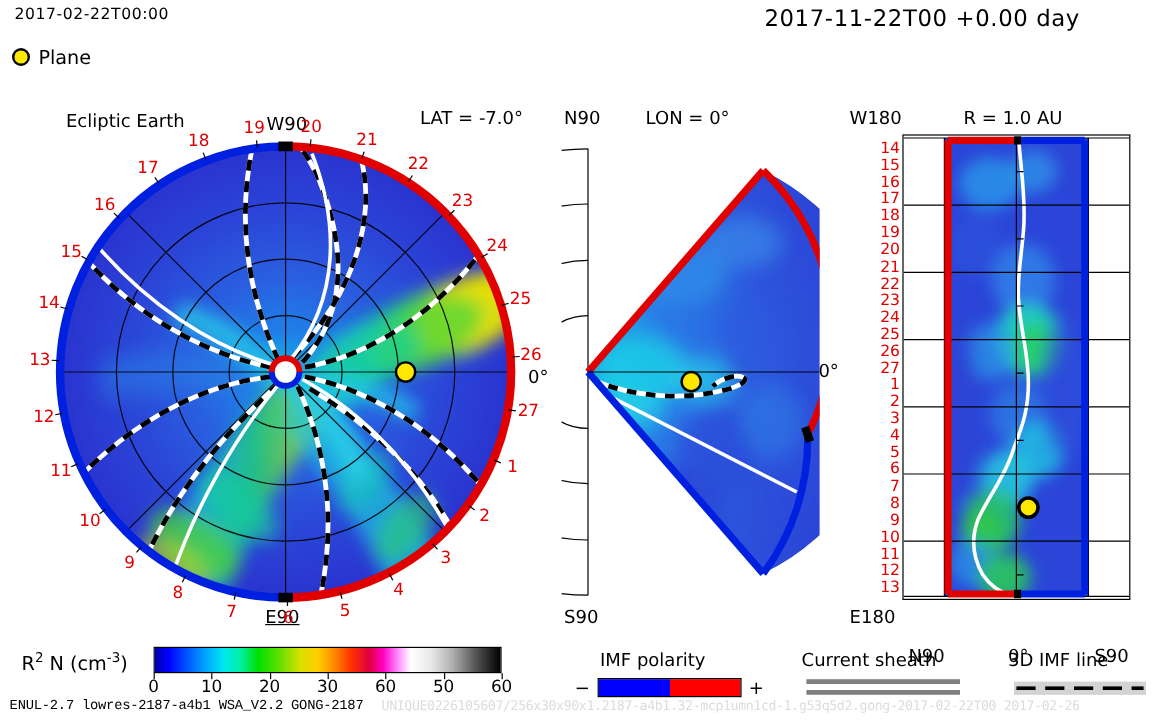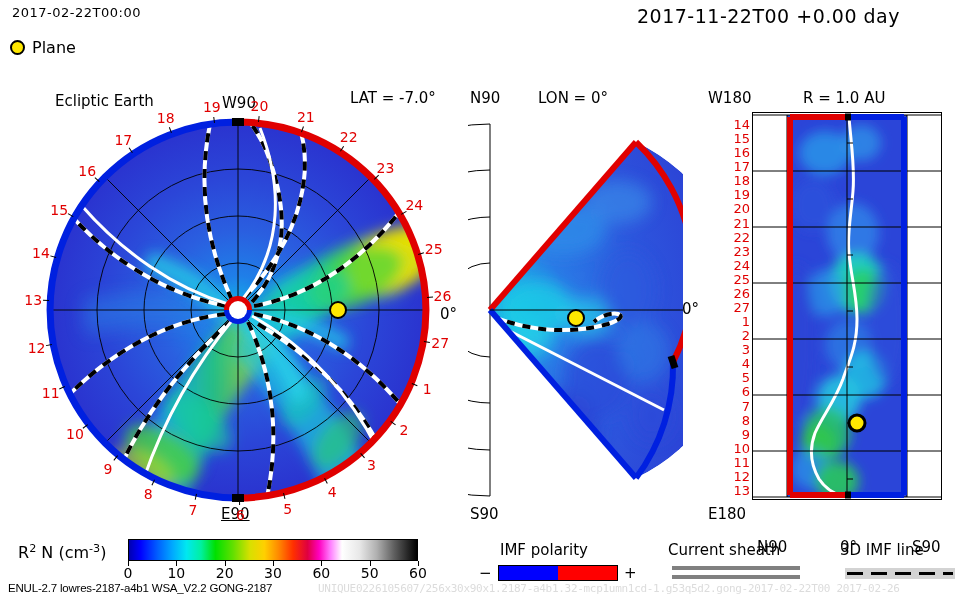--- a/index.html
+++ b/index.html
@@ -42,21 +42,21 @@
   
   #strip{left:752px;top:112px;width:190px;height:388px;border:1px solid #000;box-sizing:border-box;background:#fff;}
   .rowno{position:absolute;color:#e00000;font-size:13px;text-align:right;width:22px;right:100%;margin-right:3px;transform:translateY(-50%);}
 
   
   #cbwrap{left:18px;top:537px;}
   #cblabel{position:absolute;left:0;top:5px;font-size:16px;white-space:nowrap;}
   #cbar{position:absolute;left:110px;top:2px;width:290px;height:22px;border:1px solid #000;box-sizing:border-box;}
   .cbtick{position:absolute;top:24px;width:1px;height:5px;background:#000;}
   .cbnum{position:absolute;top:28px;font-size:14px;transform:translateX(-50%);}
-  #credit{left:8px;top:582px;font-size:11.5px;font-family:Liberation Sans, sans-serif;letter-spacing:-.2px;}
+  #credit{left:8px;top:582px;font-size:11.5px;font-family:Liberation Mono, monospace;letter-spacing:-.2px;}
   #watermark{left:318px;top:582px;font-size:11px;font-family:"DejaVu Sans Mono",monospace;color:#dcdcdc;letter-spacing:-.3px;}
 
   
   .lgtitle{position:absolute;font-size:15px;}
   #lg-pol-t{left:500px;top:541px;}
   #lg-cs-t{left:668px;top:541px;}
   #lg-imf-t{left:840px;top:541px;}
   #lg-minus{left:479px;top:564px;font-size:15px;position:absolute;}
   #lg-plus{left:624px;top:564px;font-size:15px;position:absolute;}
   #lg-polbar{left:498px;top:565px;width:120px;height:16px;position:absolute;border:1px solid #000;box-sizing:border-box;

